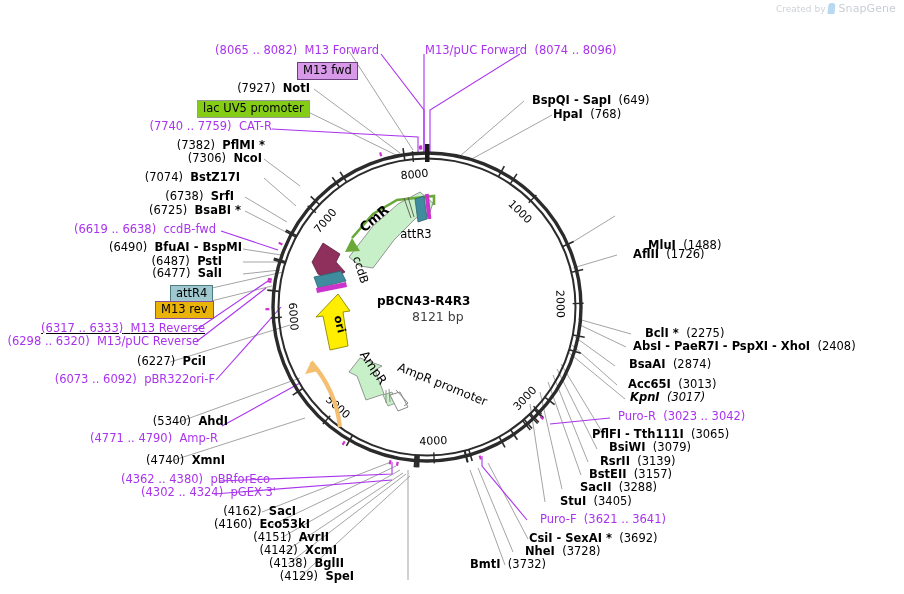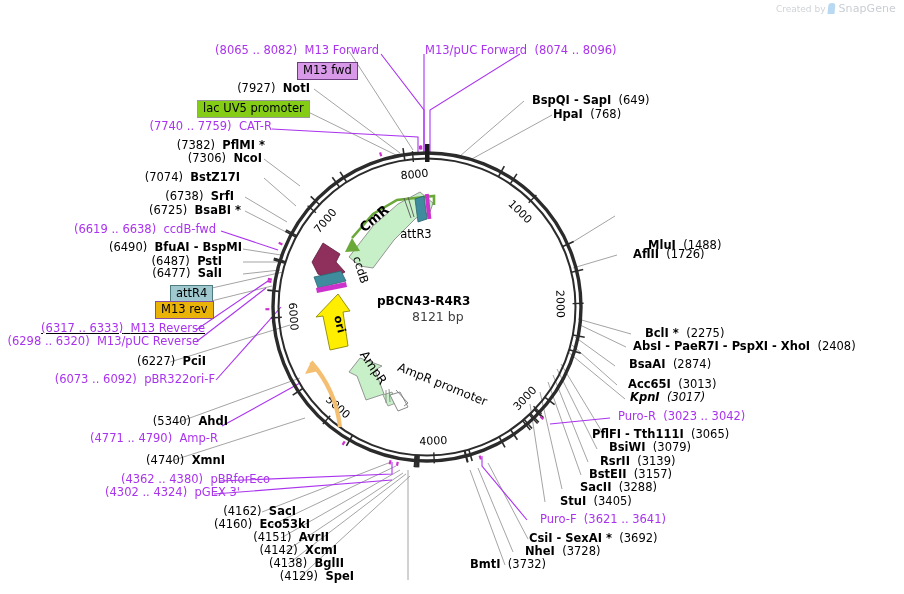--- a/index.html
+++ b/index.html
@@ -270,21 +270,21 @@
 
   <div id="bl-block">
       <div class="lbl r" style="right: 699px; top: 322px; text-decoration: underline;"><span class="pos primer">(6317 .. 6333)</span>&nbsp;&nbsp;<span class="pos primer">M13 Reverse</span></div>
       <div class="lbl r" style="right: 705px; top: 335px;"><span class="pos primer">(6298 .. 6320)</span>&nbsp;&nbsp;<span class="pos primer">M13/pUC Reverse</span></div>
       <div class="lbl r" style="right: 698px; top: 355px;"><span class="pos">(6227)</span>&nbsp;&nbsp;<span class="enz">PciI</span></div>
       <div class="lbl r" style="right: 689px; top: 373px;"><span class="pos primer">(6073 .. 6092)</span>&nbsp;&nbsp;<span class="pos primer">pBR322ori-F</span></div>
       <div class="lbl r" style="right: 676px; top: 415px;"><span class="pos">(5340)</span>&nbsp;&nbsp;<span class="enz">AhdI</span></div>
       <div class="lbl r" style="right: 686px; top: 432px;"><span class="pos primer">(4771 .. 4790)</span>&nbsp;&nbsp;<span class="pos primer">Amp-R</span></div>
       <div class="lbl r" style="right: 679px; top: 454px;"><span class="pos">(4740)</span>&nbsp;&nbsp;<span class="enz">XmnI</span></div>
       <div class="lbl r" style="right: 634px; top: 473px;"><span class="pos primer">(4362 .. 4380)</span>&nbsp;&nbsp;<span class="pos primer">pBRforEco</span></div>
-      <div class="lbl r" style="right: 664px; top: 486px;"><span class="pos primer">(4302 .. 4324)</span>&nbsp;&nbsp;<span class="pos primer">pGEX 3'</span></div>
+      <div class="lbl r" style="right: 628px; top: 486px;"><span class="pos primer">(4302 .. 4324)</span>&nbsp;&nbsp;<span class="pos primer">pGEX 3'</span></div>
       <div class="lbl r" style="right: 608px; top: 505px;"><span class="pos">(4162)</span>&nbsp;&nbsp;<span class="enz">SacI</span></div>
       <div class="lbl r" style="right: 594px; top: 518px;"><span class="pos">(4160)</span>&nbsp;&nbsp;<span class="enz">Eco53kI</span></div>
       <div class="lbl r" style="right: 575px; top: 531px;"><span class="pos">(4151)</span>&nbsp;&nbsp;<span class="enz">AvrII</span></div>
       <div class="lbl r" style="right: 567px; top: 544px;"><span class="pos">(4142)</span>&nbsp;&nbsp;<span class="enz">XcmI</span></div>
       <div class="lbl r" style="right: 560px; top: 557px;"><span class="pos">(4138)</span>&nbsp;&nbsp;<span class="enz">BglII</span></div>
       <div class="lbl r" style="right: 550px; top: 570px;"><span class="pos">(4129)</span>&nbsp;&nbsp;<span class="enz">SpeI</span></div>
     </div>
 
   <div id="tr-block">
       <div class="lbl " style="left: 425px; top: 44px;"><span class="pos primer">M13/pUC Forward</span>&nbsp;&nbsp;<span class="pos primer">(8074 .. 8096)</span></div>

